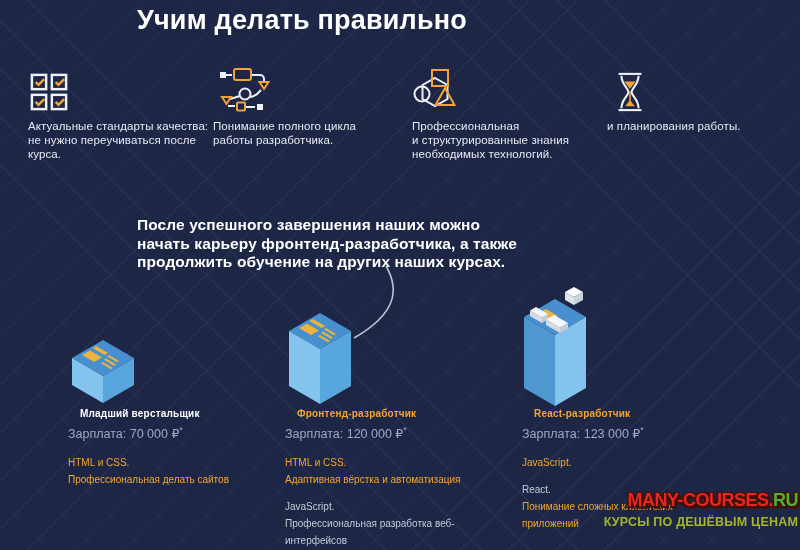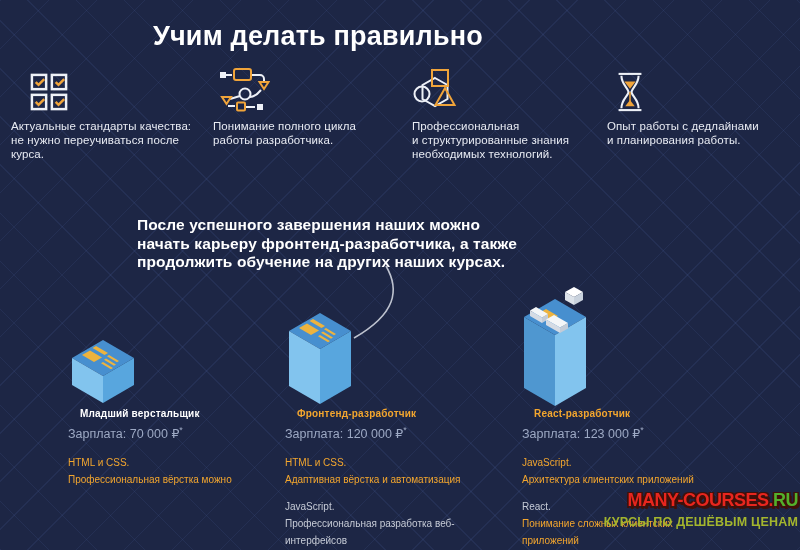--- a/index.html
+++ b/index.html
@@ -6,21 +6,21 @@
   .page{
     position:relative;width:800px;height:550px;overflow:hidden;
     background-color:#1d2645;
     background-image:
       repeating-linear-gradient(45deg, rgba(76,99,164,.15) 0px, rgba(76,99,164,.15) 1px, transparent 1px, transparent 34px),
       repeating-linear-gradient(135deg, rgba(76,99,164,.15) 0px, rgba(76,99,164,.15) 1px, transparent 1px, transparent 34px);
     font-family:"Liberation Sans","DejaVu Sans",sans-serif;
     -webkit-font-smoothing:antialiased;
   }
   .title{
-    position:absolute;left:137px;top:6px;margin:16px;
+    position:absolute;left:137px;top:6px;margin:0;
     font-size:27px;font-weight:800;color:#ffffff;letter-spacing:.2px;line-height:28px;
   }
   .f-icon{position:absolute;}
   .f-text{position:absolute;font-size:11.5px;line-height:14px;color:#e8ebf3;letter-spacing:.1px;}
   .intro{
     position:absolute;left:137px;top:216px;width:400px;
     font-size:15.5px;line-height:18.5px;font-weight:700;color:#ffffff;letter-spacing:.1px;
   }
   .arrow{position:absolute;left:346px;top:262px;}
   .career{position:absolute;top:285px;}
@@ -101,36 +101,35 @@
       <path d="M3,2 h24"></path>
         <path d="M3,40 h24"></path>
       <path d="M6,4 C6,13 12.5,16 13.5,21 C12.5,26 6,29 6,38"></path>
       <path d="M24,4 C24,13 17.5,16 16.5,21 C17.5,26 24,29 24,38"></path>
     </g>
     <polygon points="9,10 21,10 15,17.5" fill="#f0a43a"></polygon>
     <path d="M15,21 V31" stroke="#f0a43a" stroke-width="1.6"></path>
     <polygon points="10,36 20,36 15,29.5" fill="#f0a43a"></polygon>
   </svg>
 
-  <div class="f-text" style="left:11px;top:119px;width:182px">
+  <div class="f-text" style="left:28px;top:119px;width:182px">
     <div>Актуальные стандарты качества:</div>
     <div>не нужно переучиваться после</div>
     <div>курса.</div>
   </div>
   <div class="f-text" style="left:213px;top:119px;width:182px">
     <div>Понимание полного цикла</div>
     <div>работы разработчика.</div>
   </div>
   <div class="f-text" style="left:412px;top:119px;width:192px">
     <div>Профессиональная</div>
     <div>и структурированные знания</div>
     <div>необходимых технологий.</div>
   </div>
   <div class="f-text" style="left:607px;top:119px;width:186px">
-    <div>Опыт работы с дедлайнами</div>
     <div>и планирования работы.</div>
   </div>
 
   <div class="intro">
     <div>После успешного завершения наших можно</div>
     <div>начать карьеру фронтенд-разработчика, а также</div>
     <div>продолжить обучение на других наших курсах.</div>
   </div>
 
   <svg class="arrow" width="56" height="84" viewBox="0 0 56 84">
@@ -145,21 +144,21 @@
       <polygon points="28,6 40,13 36.5,15 24.5,8" fill="#edb33e"></polygon>
       <polygon points="22,10.5 34,17.5 26,22 14,15" fill="#edb33e"></polygon>
       <polygon points="41,15 51,21 49,22.3 39,16.3" fill="#edb33e"></polygon>
       <polygon points="38,18.5 48,24.5 46,25.8 36,19.8" fill="#edb33e"></polygon>
       <polygon points="35,22 45,28 43,29.3 33,23.3" fill="#edb33e"></polygon>
     </svg>
     <div class="career-text">
       <div class="c-title">Младший верстальщик</div>
       <div class="c-salary"><span>Зарплата: 70 000 ₽</span><sup>*</sup></div>
       <div class="c-line orange">HTML и CSS.</div>
-      <div class="c-line orange">Профессиональная вёрстка можно</div>
+      <div class="c-line orange">Профессиональная делать сайтов</div>
     </div>
   </div>
 
   <div class="career" style="left:285px;width:228px">
     <svg class="iso" style="top:28px" width="70" height="92" viewBox="0 0 70 92">
       <polygon points="35,0 66,18 35,36 4,18" fill="#478fcf"></polygon>
       <polygon points="4,18 35,36 35,91 4,73" fill="#82c4ee"></polygon>
       <polygon points="35,36 66,18 66,73 35,91" fill="#58a6de"></polygon>
       <polygon points="28,6 40,13 36.5,15 24.5,8" fill="#edb33e"></polygon>
       <polygon points="22,10.5 34,17.5 26,22 14,15" fill="#edb33e"></polygon>
@@ -192,21 +191,20 @@
       <polygon points="24,34.5 38,42.5 38,48 24,40" fill="#d5dbe4"></polygon>
       <polygon points="38,42.5 46,38 46,43.5 38,48" fill="#c3ccd8"></polygon>
       <polygon points="52,2 61,7 52,12 43,7" fill="#ffffff"></polygon>
       <polygon points="43,7 52,12 52,20 43,15" fill="#dde3ea"></polygon>
       <polygon points="52,12 61,7 61,15 52,20" fill="#c9d2dd"></polygon>
     </svg>
     <div class="career-text">
       <div class="c-title accent">React-разработчик</div>
       <div class="c-salary"><span>Зарплата: 123 000 ₽</span><sup>*</sup></div>
       <div class="c-line orange">JavaScript.</div>
-      <div class="c-line orange">Архитектура клиентских приложений</div>
       <div class="c-line muted gap">React.</div>
       <div class="c-line orange">Понимание сложных клиентских</div>
       <div class="c-line orange">приложений</div>
     </div>
   </div>
 
   <div class="wm">
     <div class="wm-main"><span>MANY-COURSES.</span><span class="wm-tld">RU</span></div>
     <div class="wm-tag">КУРСЫ ПО ДЕШЁВЫМ ЦЕНАМ</div>
   </div>

